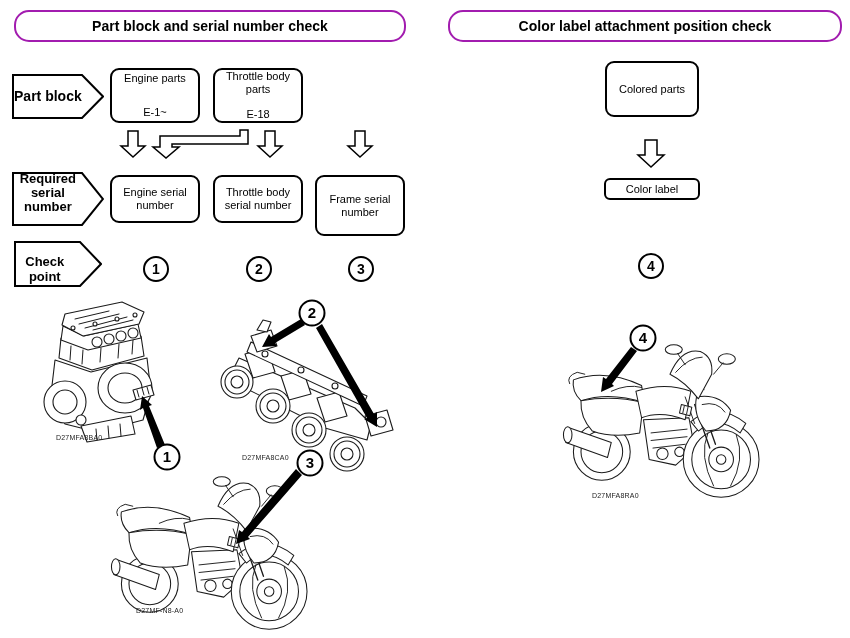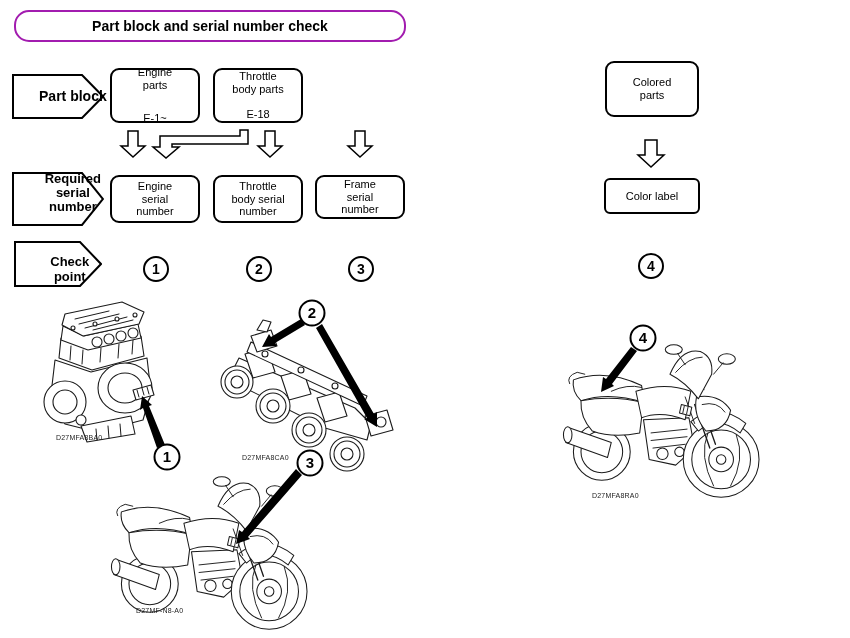--- a/index.html
+++ b/index.html
@@ -3,27 +3,27 @@
 <meta charset="utf-8">
 <style>
   html,body{margin:0;padding:0;background:#fff;}
   .canvas{position:relative;width:850px;height:638px;background:#ffffff;
           font-family:"Liberation Sans",sans-serif;color:#000;overflow:hidden;}
   .pill{position:absolute;border:2px solid #a21caf;border-radius:15px;background:#fff;
         display:flex;align-items:center;justify-content:center;
         font-weight:bold;font-size:14px;}
   .box{position:absolute;border:2px solid #000;border-radius:9px;background:#fff;
        display:flex;flex-direction:column;align-items:center;justify-content:center;
-       text-align:center;font-size:11px;line-height:1.15;padding:16px;box-sizing:border-box;}
+       text-align:center;font-size:11px;line-height:1.15;padding:2px;box-sizing:border-box;}
   .box .ref{margin-top:21px;}
   .pent{position:absolute;}
   .pent svg{position:absolute;left:0;top:0;}
   .pent .pent-label{position:absolute;left:0;top:0;height:100%;width:78%;
         display:flex;align-items:center;justify-content:center;text-align:center;
-        font-weight:bold;font-size:13px;line-height:1.1;padding-left:25px;}
+        font-weight:bold;font-size:13px;line-height:1.1;}
   .circ{position:absolute;width:22px;height:22px;border:2px solid #000;border-radius:50%;
         background:#fff;display:flex;align-items:center;justify-content:center;
         font-weight:bold;font-size:14px;}
   .code{position:absolute;font-size:7px;color:#222;letter-spacing:.2px;white-space:nowrap;}
   svg.fig{position:absolute;}
   svg.layer{position:absolute;left:0;top:0;pointer-events:none;}
   .lineart{fill:#fff;stroke:#1b1b1b;stroke-width:1.1;stroke-linejoin:round;stroke-linecap:round;}
   .noline{fill:none;stroke:#1b1b1b;stroke-width:1;stroke-linecap:round;}
   .hollow{fill:#fff;stroke:#000;stroke-width:1.5;stroke-linejoin:miter;}
   .callout-arrow{fill:#000;stroke:none;}
@@ -31,20 +31,23 @@
   .callout-num{font-family:"Liberation Sans",sans-serif;font-weight:bold;font-size:15px;}
 </style>
 </head>
 <body>
 
 <div class="canvas">
 
   <div class="pill" style="left:14px;top:10px;width:388px;height:28px">
     <span>Part block and serial number check</span>
   </div>
+  <div class="pill" style="left:448px;top:10px;width:390px;height:28px">
+    <span>Color label attachment position check</span>
+  </div>
 
   <div class="pent" style="left:12px;top:74px;width:92px;height:45px">
     <svg width="92" height="45">
       <polygon points="1,1 70,1 91,22.5 70,44 1,44" fill="#fff" stroke="#000" stroke-width="2"></polygon>
     </svg>
     <div class="pent-label" style="font-size:14px">Part block</div>
   </div>
   <div class="pent" style="left:12px;top:172px;width:92px;height:42px">
     <svg width="92" height="54">
       <polygon points="1,1 70,1 91,27 70,53 1,53" fill="#fff" stroke="#000" stroke-width="2"></polygon>
@@ -66,21 +69,21 @@
     <span>Throttle body parts</span>
     <span class="ref" style="margin-top:13px">E-18</span>
   </div>
 
   <div class="box" style="left:110px;top:175px;width:90px;height:48px">
     <span>Engine serial number</span>
   </div>
   <div class="box" style="left:213px;top:175px;width:90px;height:48px">
     <span>Throttle body serial number</span>
   </div>
-  <div class="box" style="left:315px;top:175px;width:90px;height:44px">
+  <div class="box" style="left:315px;top:175px;width:90px;height:61px">
     <span>Frame serial number</span>
   </div>
 
   <div class="box" style="left:605px;top:61px;width:94px;height:56px">
     <span>Colored parts</span>
   </div>
   <div class="box" style="left:604px;top:178px;width:96px;height:22px;border-radius:6px">
     <span>Color label</span>
   </div>
 

